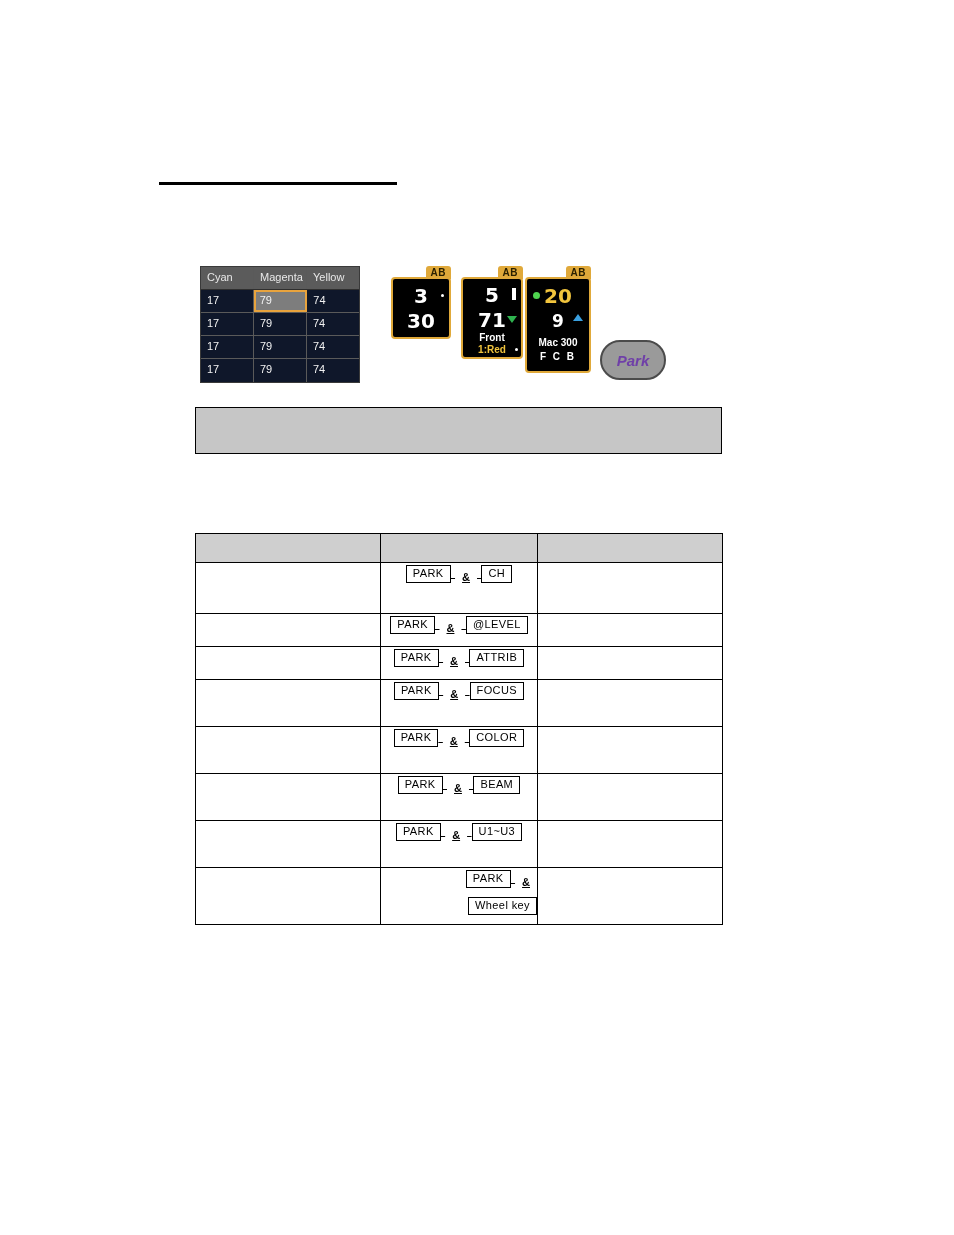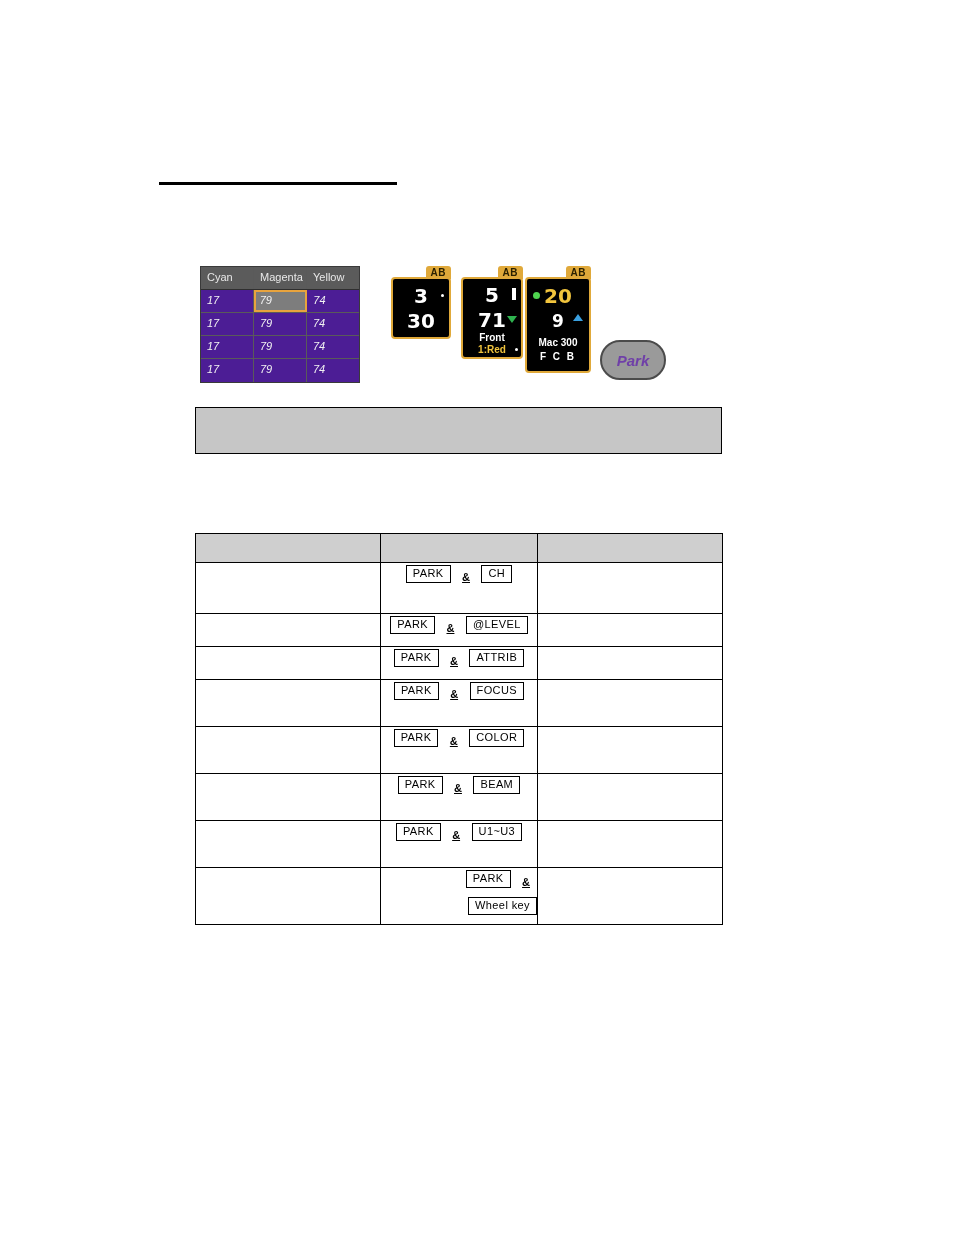--- a/index.html
+++ b/index.html
@@ -40,23 +40,22 @@
   .cmy-row {
     display: flex;
     height: 23px;
     box-sizing: border-box;
   }
   .cmy-row.header {
     background: #5b5b5b;
     border-bottom: 1px solid #2f2f2f;
   }
   .cmy-row.body {
-    background: #4c1d95;
+    background: #0f172a;
     border-bottom: 1px solid #5a5a5a;
-    font-style: italic;
   }
   .cmy-cell {
     flex: 1 1 0;
     padding: 4px 0 0 6px;
     box-sizing: border-box;
     border-right: 1px solid #5a5a5a;
     position: relative;
     color: #f2f2f2;
   }
   .cmy-row.header .cmy-cell { color: #e8e8e8; }
@@ -175,20 +174,21 @@
   }
 
   
   .keys-table {
     position: absolute;
     left: 195px;
     top: 533px;
     width: 527px;
     border-collapse: collapse;
     table-layout: fixed;
+    text-decoration: underline;
   }
   .keys-table td, .keys-table th {
     border: 1px solid #000000;
     padding: 0;
     vertical-align: top;
   }
   .keys-table .hdr td {
     background: #cfcfcf;
     height: 28px;
   }

